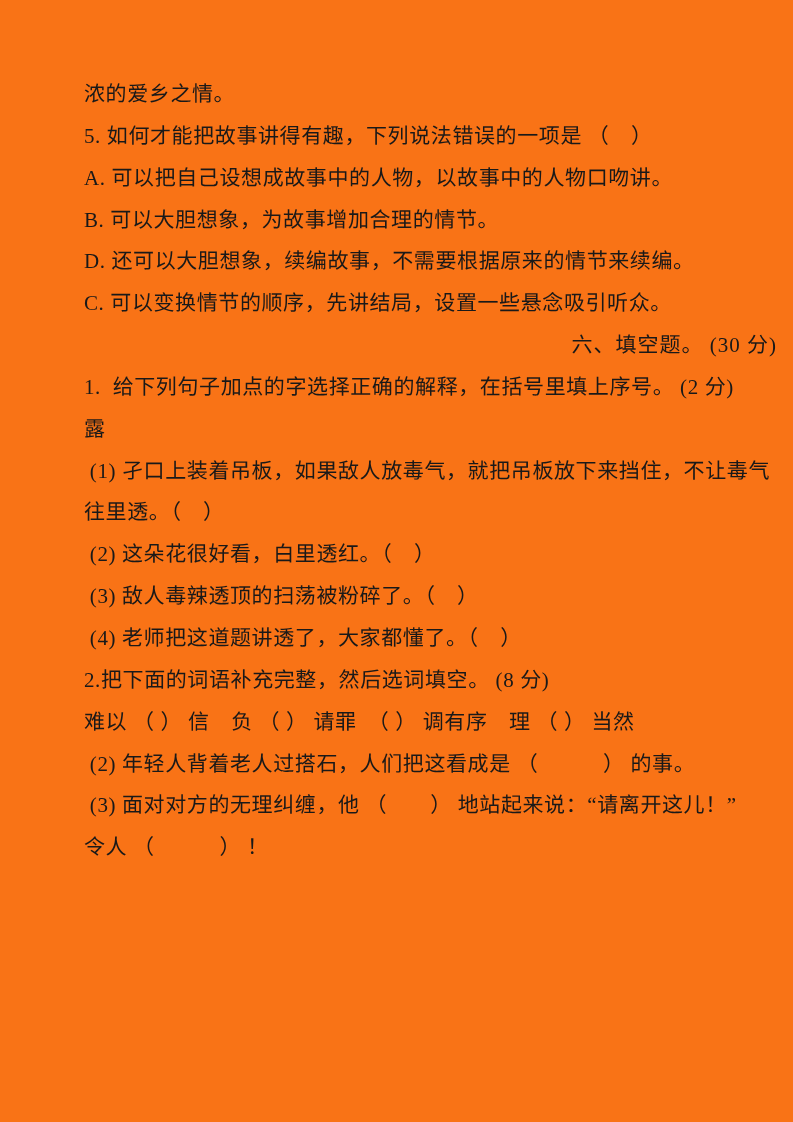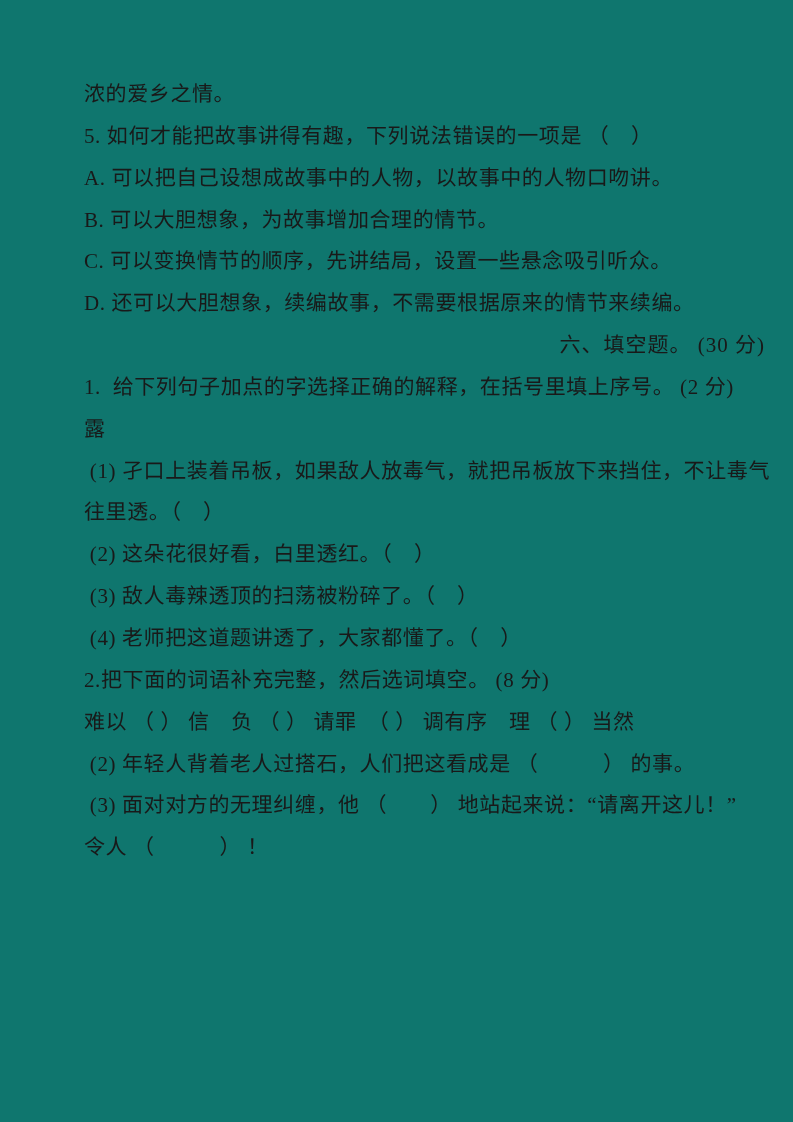--- a/index.html
+++ b/index.html
@@ -4,24 +4,24 @@
 <style>
   html, body {
     margin: 0;
     padding: 0;
     background: #ffffff;
   }
   .page {
     position: relative;
     width: 793px;
     height: 1122px;
-    background: #0f766e;
+    background: #f97316;
     overflow: hidden;
     box-sizing: border-box;
-    padding: 74px 28px 0 84px;
+    padding: 74px 16px 0 84px;
     font-family: "Liberation Serif", "DejaVu Serif", serif;
     color: #191919;
   }
   .line {
     white-space: pre;
     font-size: 21px;
     line-height: 41.85px;
     height: 41.85px;
     letter-spacing: 0.6px;
   }
@@ -33,22 +33,22 @@
 </head>
 <body>
 
 <div class="page">
 
   <div class="line">浓的爱乡之情。</div>
 
   <div class="line">5. 如何才能把故事讲得有趣，下列说法错误的一项是 （　）</div>
   <div class="line">A. 可以把自己设想成故事中的人物，以故事中的人物口吻讲。</div>
   <div class="line">B. 可以大胆想象，为故事增加合理的情节。</div>
+  <div class="line">D. 还可以大胆想象，续编故事，不需要根据原来的情节来续编。</div>
   <div class="line">C. 可以变换情节的顺序，先讲结局，设置一些悬念吸引听众。</div>
-  <div class="line">D. 还可以大胆想象，续编故事，不需要根据原来的情节来续编。</div>
 
   <div class="line heading">六、填空题。 (30 分)</div>
 
   <div class="line">1.  给下列句子加点的字选择正确的解释，在括号里填上序号。 (2 分)</div>
   <div class="line">露</div>
   <div class="line"> (1) 孑口上装着吊板，如果敌人放毒气，就把吊板放下来挡住，不让毒气</div>
   <div class="line">往里透。（　）</div>
   <div class="line"> (2) 这朵花很好看，白里透红。（　）</div>
   <div class="line"> (3) 敌人毒辣透顶的扫荡被粉碎了。（　）</div>
   <div class="line"> (4) 老师把这道题讲透了，大家都懂了。（　）</div>

